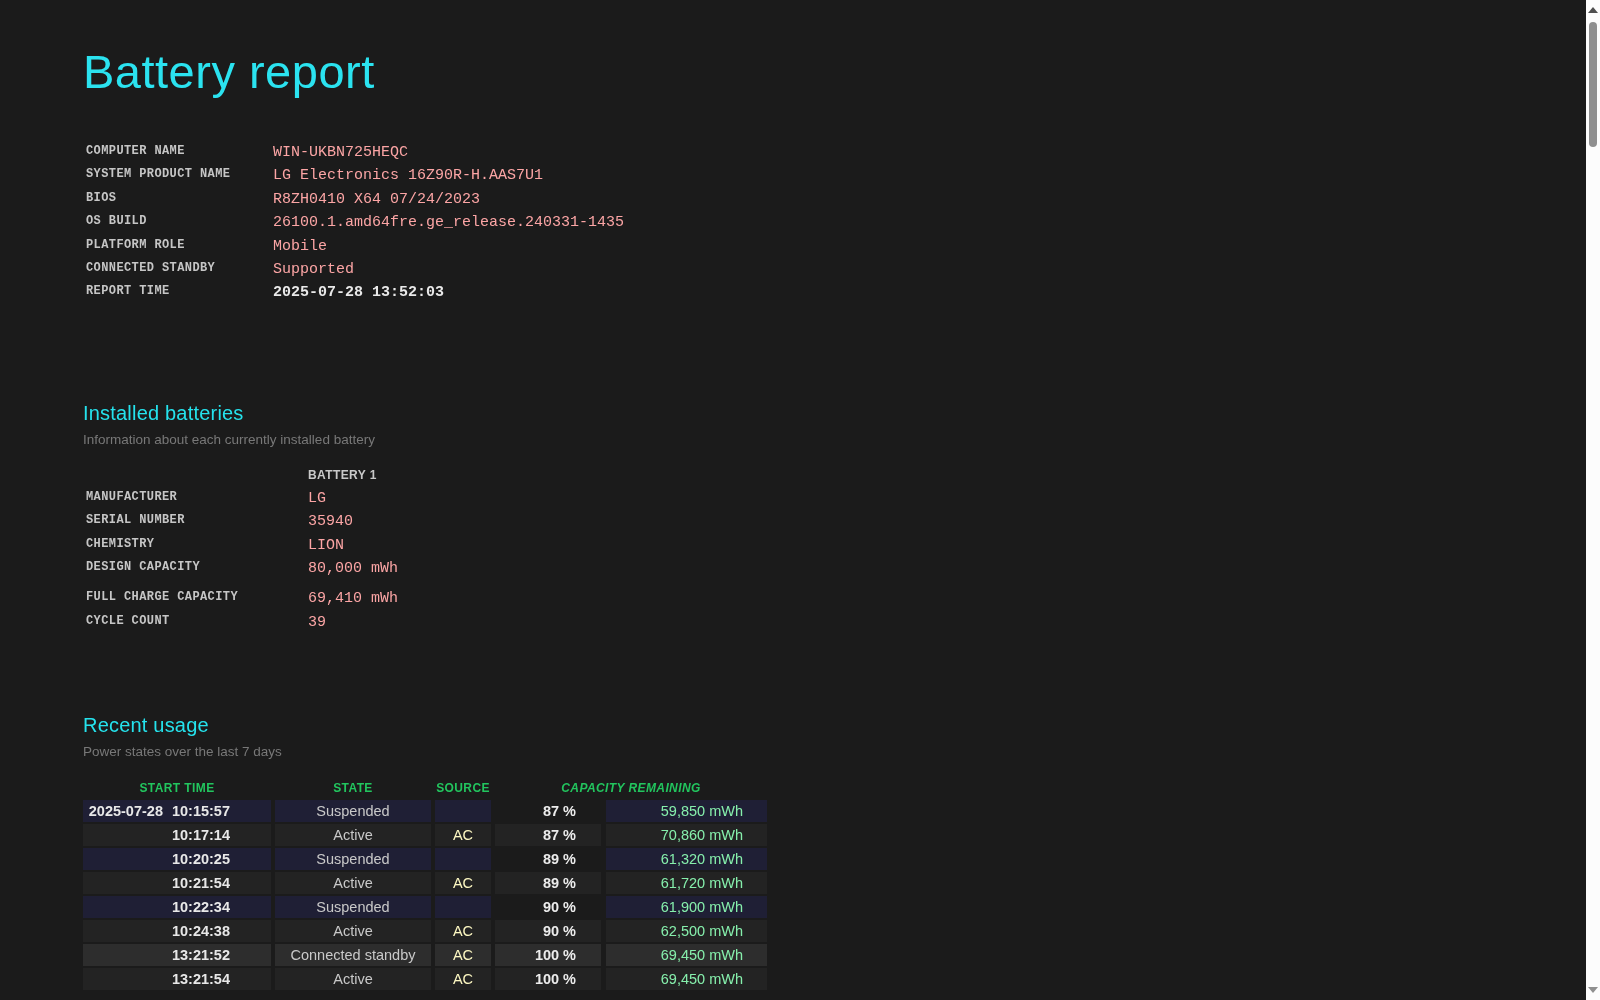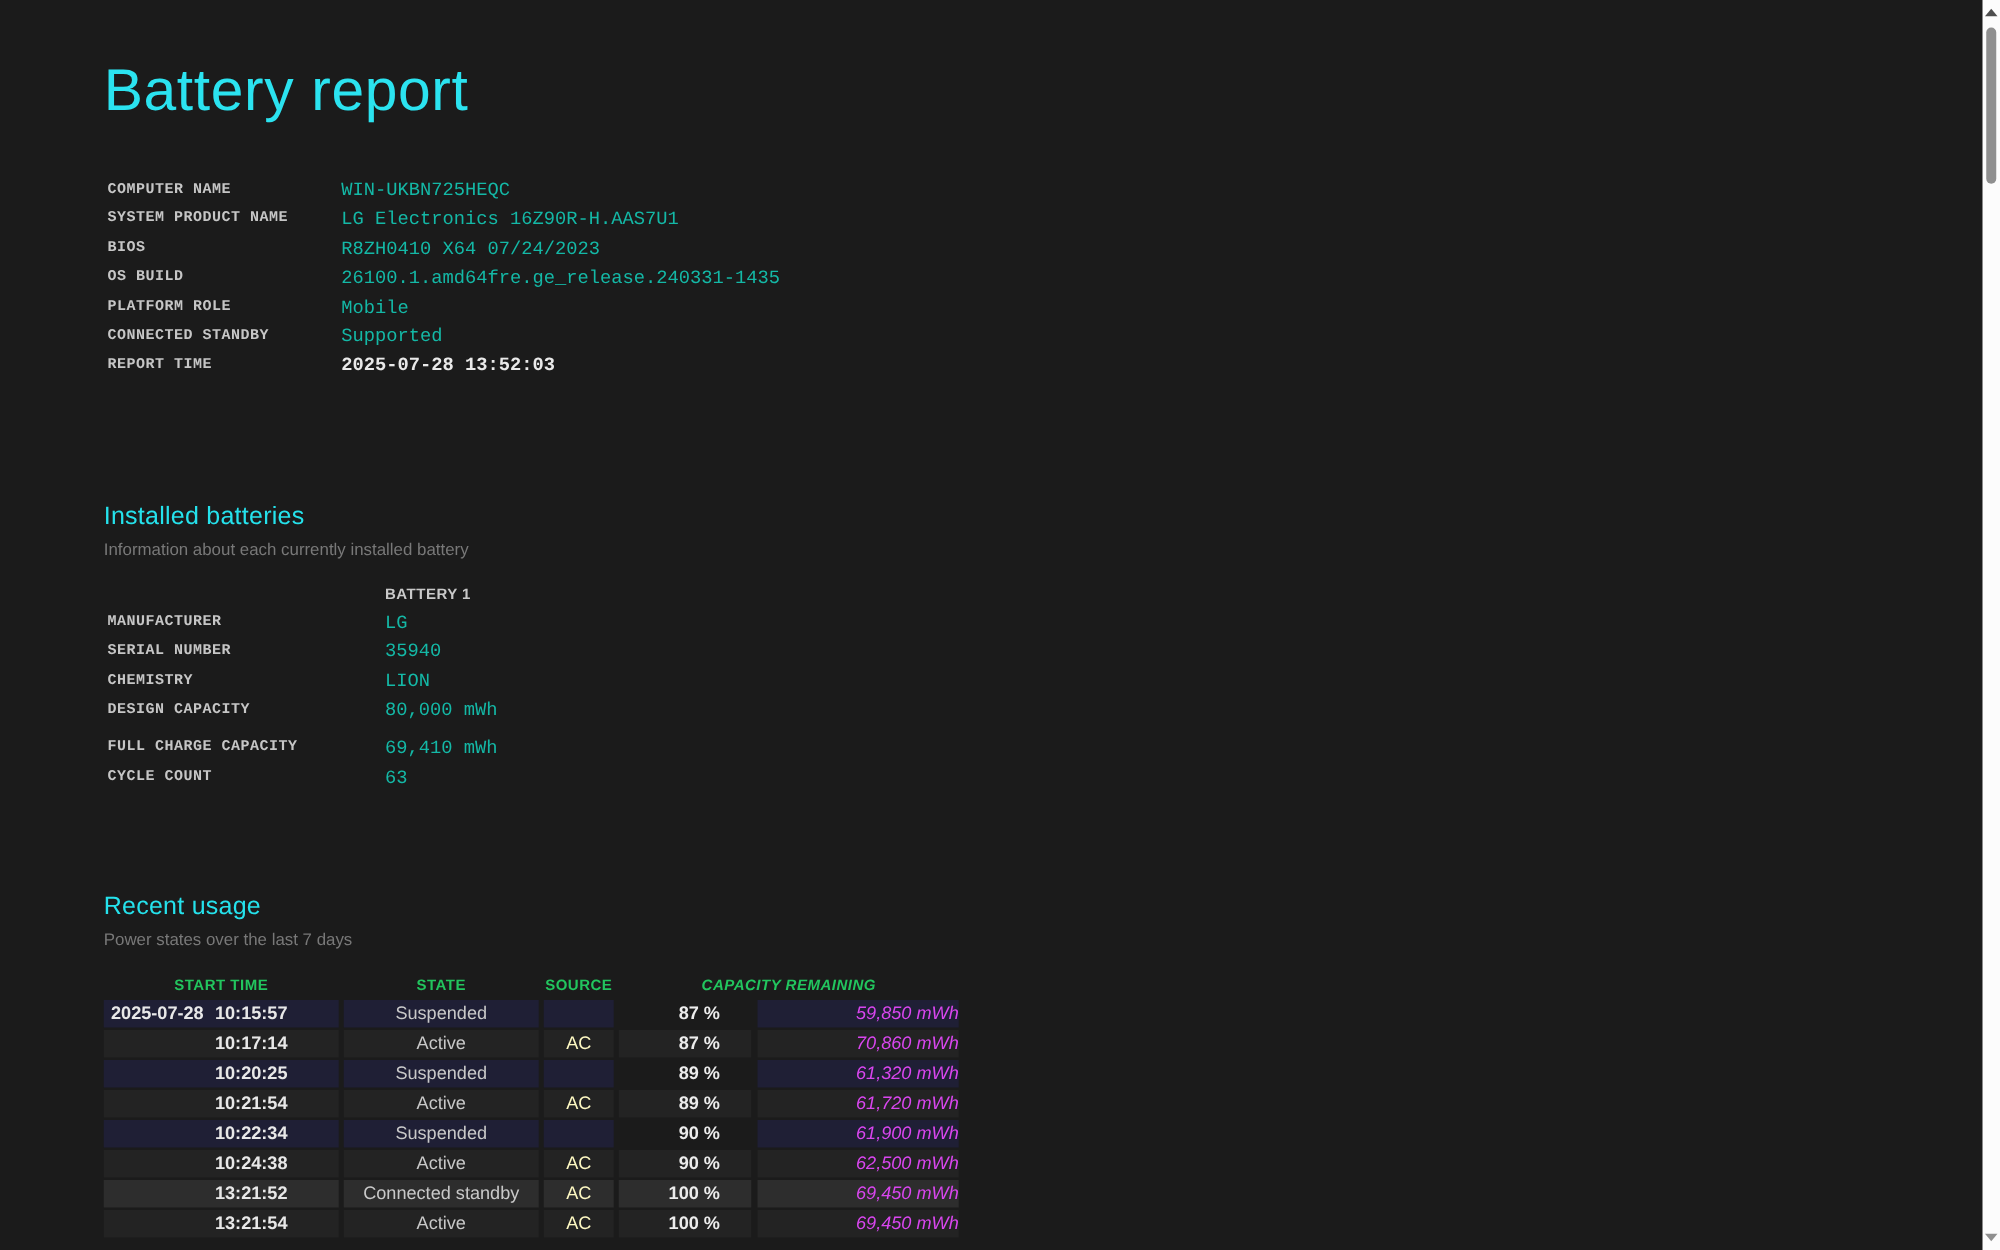--- a/index.html
+++ b/index.html
@@ -21,21 +21,21 @@
   
   .kv-block { margin-top:46px; }
   .kv-row { height:23.4px; display:flex; align-items:flex-start; padding-left:3px;font-family:Liberation Mono, monospace; }
   .kv-row.gap_before { margin-top:7px; }
   .kv-label {
     font-size:12px; font-weight:bold; color:#c6c6c6; letter-spacing:0.4px;
     text-transform:uppercase;
   }
   .sys .kv-label { width:187px; }
   .bat .kv-label { width:222px; }
-  .kv-value { font-size:15px; color:#14b8a6; }
+  .kv-value { font-size:15px; color:#fca5a5; }
   .kv-value.bold { font-weight:bold; color:#e9e9e9; }
   .sys .kv-label { flex:0 0 187px; }
   .bat .kv-label { flex:0 0 222px; }
 
   
   h2.section-heading {
     font-size:20px; font-weight:400; color:#25e2ec; letter-spacing:0.2px; line-height:24px;
   }
   .section-subtitle { font-size:13.5px; color:#787878; margin-top:6px; line-height:17px; }
   .installed-heading { margin-top:93px; }
@@ -60,22 +60,22 @@
   .uh4 { width:272px; margin-left:4px;font-style:italic; }
 
   .u-row { display:flex; height:22px; margin-bottom:2px; font-size:14.5px; }
   .cell { display:flex; align-items:center; }
   .c1 { width:188px; justify-content:flex-end; padding-right:41px;
         font-weight:bold; color:#e8e8e8; }
   .c2 { width:156px; margin-left:4px; justify-content:center; color:#c9c9c9; }
   .c3 { width:56px;  margin-left:4px; justify-content:center; color:#fef9c3; }
   .c4 { width:106px; margin-left:4px; justify-content:flex-end; padding-right:25px;
         font-weight:bold; color:#ececec; }
-  .c5 { width:161px; margin-left:5px; justify-content:flex-end; 
-        color:#d946ef;font-style:italic; }
+  .c5 { width:161px; margin-left:5px; justify-content:flex-end; padding-right:24px;
+        color:#86efac; }
 
   .u-row.suspended .cell { background:#1f1f35; }
   .u-row.suspended .c4   { background:transparent; }
   .u-row.active .cell    { background:#232323; }
   .u-row.standby .cell   { background:#2d2d2d; }
 
   .date { margin-right:9px; }
   .date:empty { display:none; }
 
   
@@ -171,21 +171,21 @@
         <span class="kv-value">80,000 mWh</span>
       </div>
 
       <div class="kv-row gap_before">
         <span class="kv-label">FULL CHARGE CAPACITY</span>
         <span class="kv-value">69,410 mWh</span>
       </div>
 
       <div class="kv-row">
         <span class="kv-label">CYCLE COUNT</span>
-        <span class="kv-value">63</span>
+        <span class="kv-value">39</span>
       </div>
     </div>
 
   <h2 class="section-heading recent-heading">Recent usage</h2>
   <div class="section-subtitle">Power states over the last 7 days</div>
 
   <div class="usage-table">
     <div class="usage-header">
       <div class="uh uh1">START TIME</div>
       <div class="uh uh2">STATE</div>

